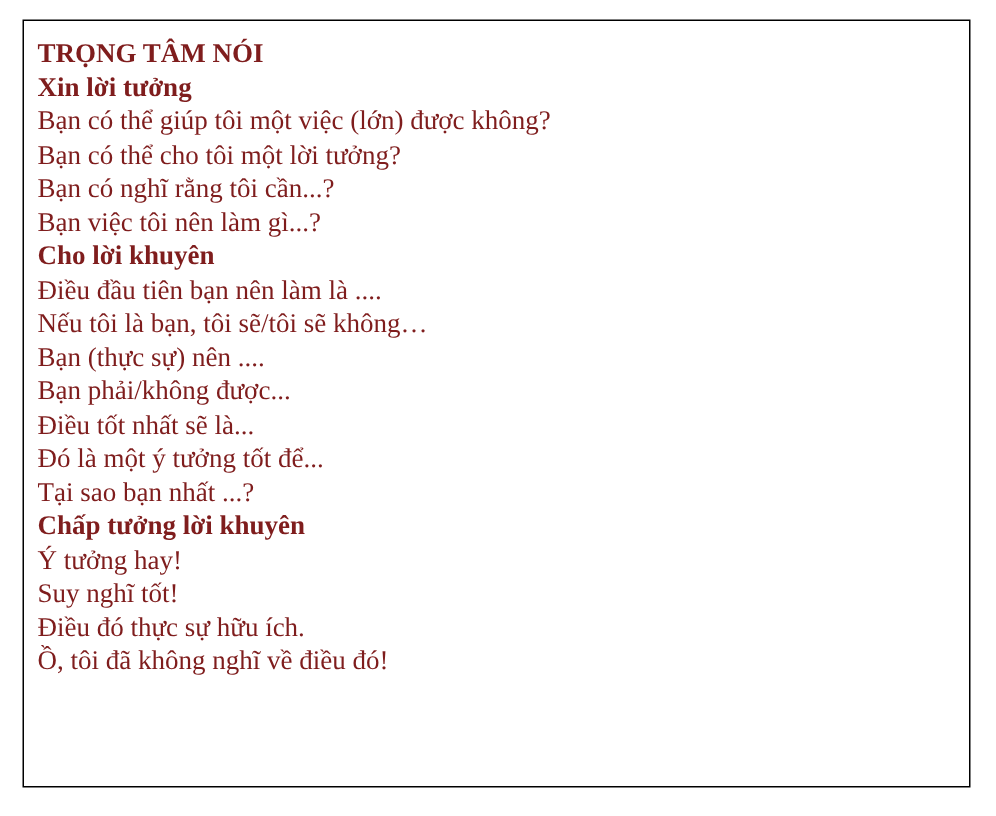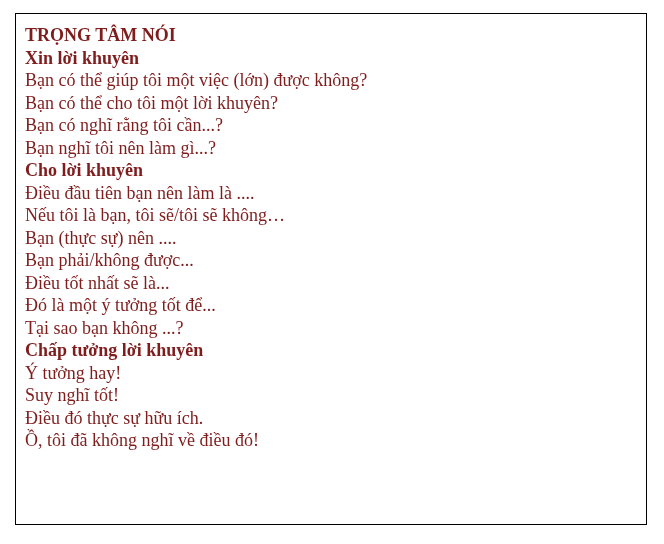--- a/index.html
+++ b/index.html
@@ -35,36 +35,36 @@
       font-weight: bold;
     }
   </style>
 </head>
 <body>
 
 <div class="box">
   <div class="line bold">TRỌNG TÂM NÓI</div>
 
   <div>
-    <div class="line bold">Xin lời khuyên</div>
+    <div class="line bold">Xin lời tưởng</div>
     <div class="line">Bạn có thể giúp tôi một việc (lớn) được không?</div>
-    <div class="line">Bạn có thể cho tôi một lời khuyên?</div>
+    <div class="line">Bạn có thể cho tôi một lời tưởng?</div>
     <div class="line">Bạn có nghĩ rằng tôi cần...?</div>
-    <div class="line">Bạn nghĩ tôi nên làm gì...?</div>
+    <div class="line">Bạn việc tôi nên làm gì...?</div>
   </div>
 
   <div>
     <div class="line bold">Cho lời khuyên</div>
     <div class="line">Điều đầu tiên bạn nên làm là ....</div>
     <div class="line">Nếu tôi là bạn, tôi sẽ/tôi sẽ không…</div>
     <div class="line">Bạn (thực sự) nên ....</div>
     <div class="line">Bạn phải/không được...</div>
     <div class="line">Điều tốt nhất sẽ là...</div>
     <div class="line">Đó là một ý tưởng tốt để...</div>
-    <div class="line">Tại sao bạn không ...?</div>
+    <div class="line">Tại sao bạn nhất ...?</div>
   </div>
 
   <div>
     <div class="line bold">Chấp tưởng lời khuyên</div>
     <div class="line">Ý tưởng hay!</div>
     <div class="line">Suy nghĩ tốt!</div>
     <div class="line">Điều đó thực sự hữu ích.</div>
     <div class="line">Ồ, tôi đã không nghĩ về điều đó!</div>
   </div>
 </div>

